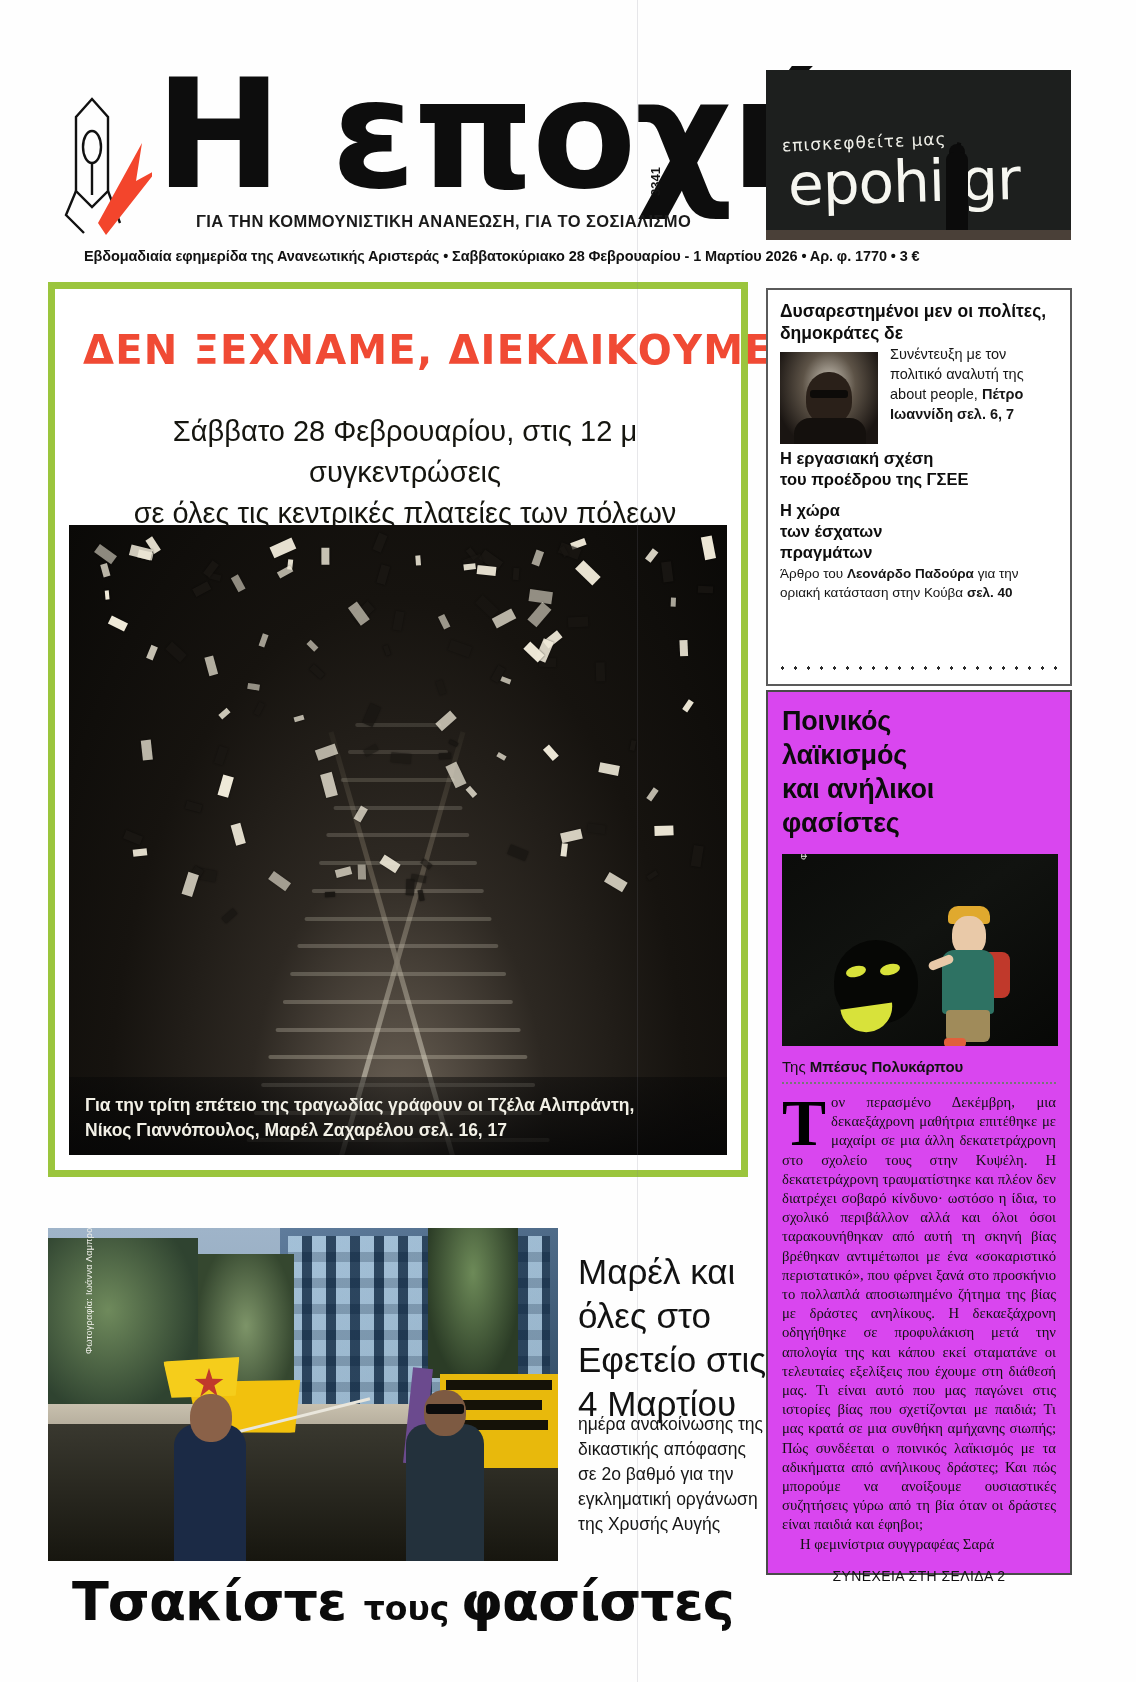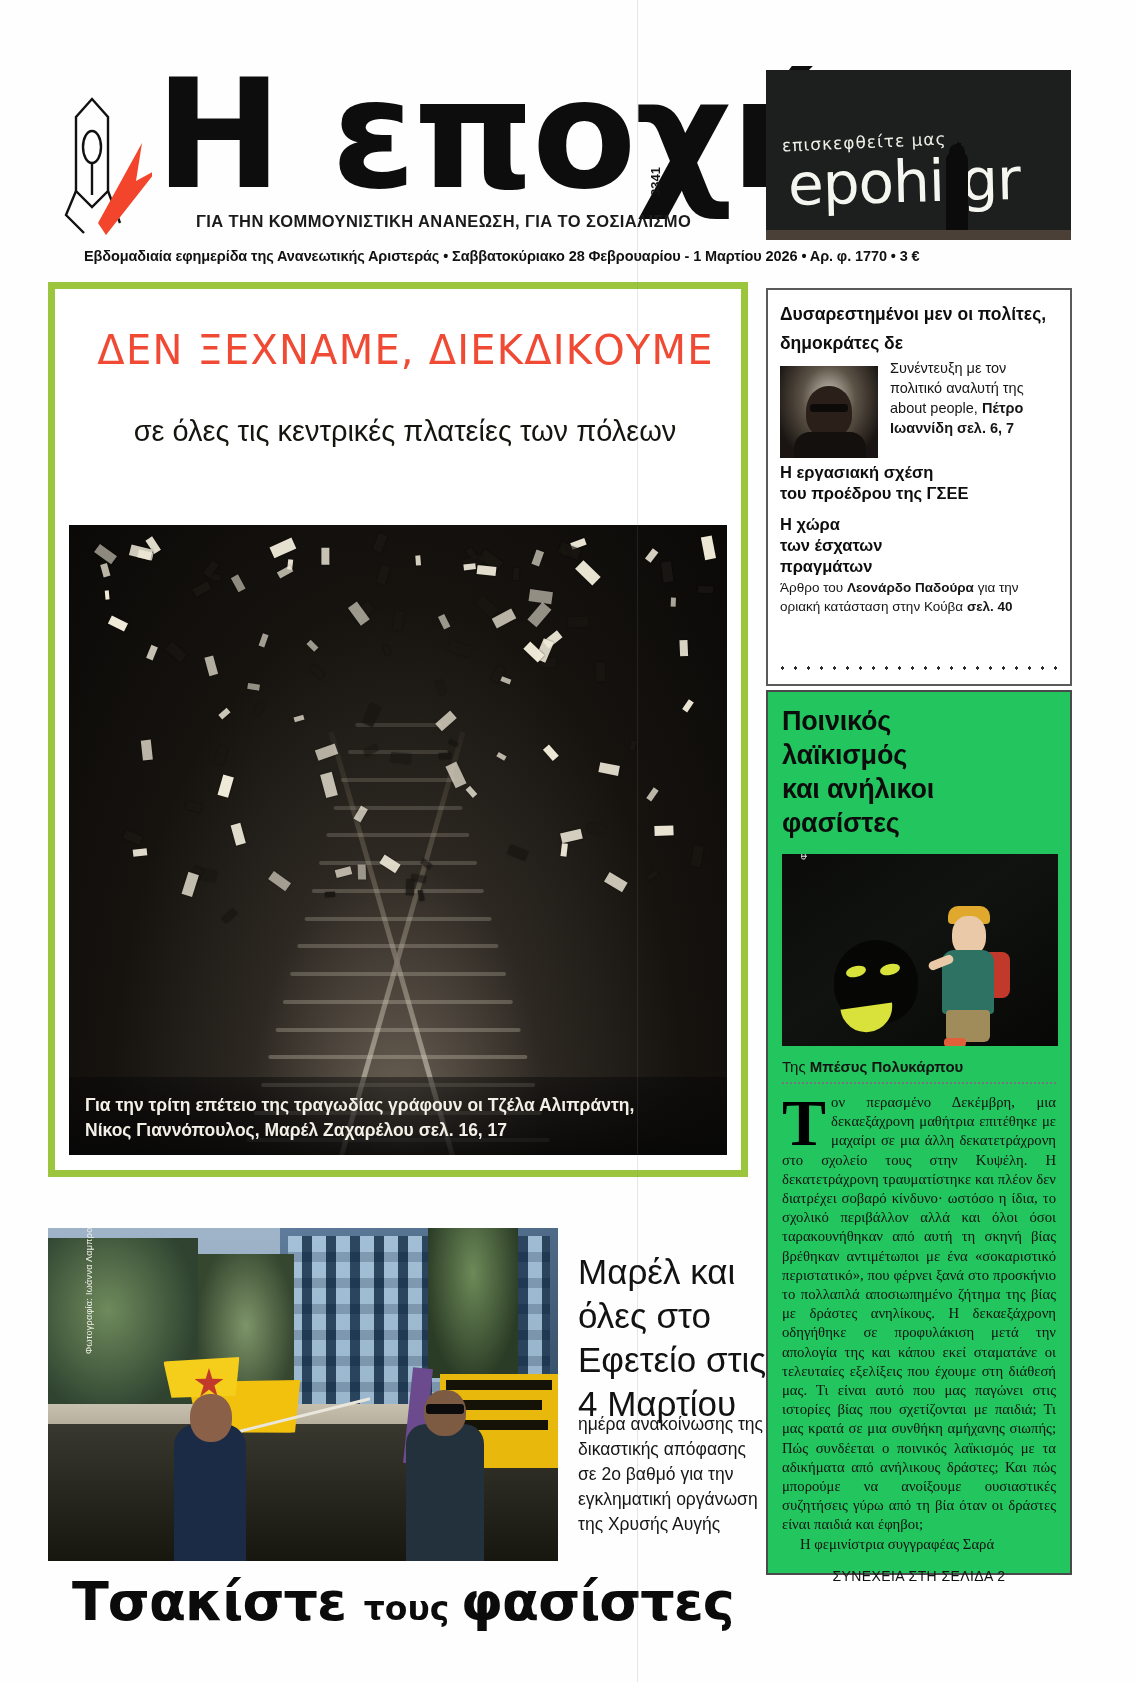--- a/index.html
+++ b/index.html
@@ -68,21 +68,21 @@
   .promo-floor { position:absolute; left:0; bottom:0; width:100%; height:10px; background:#4a4038;}
 
   
   .feature {
     position:absolute; left:48px; top:282px; width:700px; height:895px;
     border:7px solid #9bc53d; background:#ffffff;
   }
   .feature-kicker {
     position:absolute; left:28px; top:38px; width:645px;
     font-family:"DejaVu Sans", sans-serif;
-    font-size:40px; font-weight:normal; color:#f04a34;
+    font-size:40px; font-weight:bold; color:#f04a34;
     letter-spacing:1.2px; text-align:center; white-space:nowrap;
   }
   .feature-sub {
     position:absolute; left:20px; top:122px; width:660px;
     font-size:29px; line-height:41px; color:#15150f; text-align:center;
     font-weight:400;
   }
   .feature-photo {
     position:absolute; left:14px; top:236px; width:658px; height:630px;
     background:
@@ -104,21 +104,21 @@
   .feature-caption {
     position:absolute; left:16px; bottom:12px; right:16px;
     color:#f2f0e6; font-size:17.5px; line-height:25px; font-weight:600;
   }
 
   
   .sidebar {
     position:absolute; left:766px; top:288px; width:306px; height:398px;
     border:2px solid #5a5a5a; background:#fff; padding:10px 12px 8px 12px;
   }
-  .sb-h1 { font-size:17.5px; font-weight:bold; line-height:29px; color:#0e0e0e; }
+  .sb-h1 { font-size:17.5px; font-weight:bold; line-height:22px; color:#0e0e0e; }
   .sb-photo {
     float:left; width:98px; height:92px; margin:8px 12px 4px 0;
     background:radial-gradient(ellipse at 50% 35%, #cfc9bd 0%, #5d5347 38%, #1a1512 80%);
     position:relative; overflow:hidden;
   }
   .sb-face { position:absolute; left:26px; top:20px; width:46px; height:52px;
     background:#2a2019; border-radius:48% 48% 42% 42%; }
   .sb-glasses { position:absolute; left:30px; top:38px; width:38px; height:8px; background:#0d0b09; border-radius:3px;}
   .sb-body { position:absolute; left:14px; bottom:0; width:72px; height:26px; background:#14100d; border-radius:16px 16px 0 0;}
   .sb-deck { font-size:14.5px; line-height:20px; color:#151515; }
@@ -128,21 +128,21 @@
   .sb-body-txt b { font-weight:bold; }
 
   
   .dots { position:absolute; left:776px; top:665px; width:288px; height:6px;
     background-image:radial-gradient(circle, #2b2b2b 1.6px, transparent 1.7px);
     background-size:13px 6px; background-repeat:repeat-x; }
 
   
   .sb2 {
     position:absolute; left:766px; top:690px; width:306px; height:885px;
-    border:2px solid #4a4a4a; background:#22c55e; padding:12px 14px 10px 14px;
+    border:2px solid #4a4a4a; background:#d946ef; padding:12px 14px 10px 14px;
   }
   .sb2-title {
     font-family:"Liberation Sans", sans-serif;
     font-size:27px; font-weight:bold; line-height:34px; color:#0c0c0c;
     letter-spacing:-0.2px;
   }
   .sb2-photo {
     margin-top:14px; width:276px; height:192px;
     background:linear-gradient(145deg,#0b0c0a 0%, #111310 45%, #070806 100%);
     position:relative; overflow:hidden;
@@ -245,20 +245,21 @@
     <div class="promo-url">epohi.gr</div>
     <div class="promo-arm"></div>
     <div class="promo-head"></div>
     <div class="promo-figure"></div>
     <div class="promo-floor"></div>
   </div>
 
   <div class="feature">
     <div class="feature-kicker">ΔΕΝ ΞΕΧΝΑΜΕ, ΔΙΕΚΔΙΚΟΥΜΕ</div>
     <div class="feature-sub">
+      <div>Σάββατο 28 Φεβρουαρίου, στις 12 μ συγκεντρώσεις</div>
       <div>σε όλες τις κεντρικές πλατείες των πόλεων</div>
     </div>
 
     <div class="feature-photo">
       <div class="rail-l"></div>
       <div class="rail-r"></div>
       <div id="ties">
           <div class="tie" style="bottom: 2%; width: 46%; opacity: 0.62;"></div>
           <div class="tie" style="bottom: 6.4%; width: 43.8%; opacity: 0.6;"></div>
           <div class="tie" style="bottom: 10.8%; width: 41.6%; opacity: 0.57;"></div>

